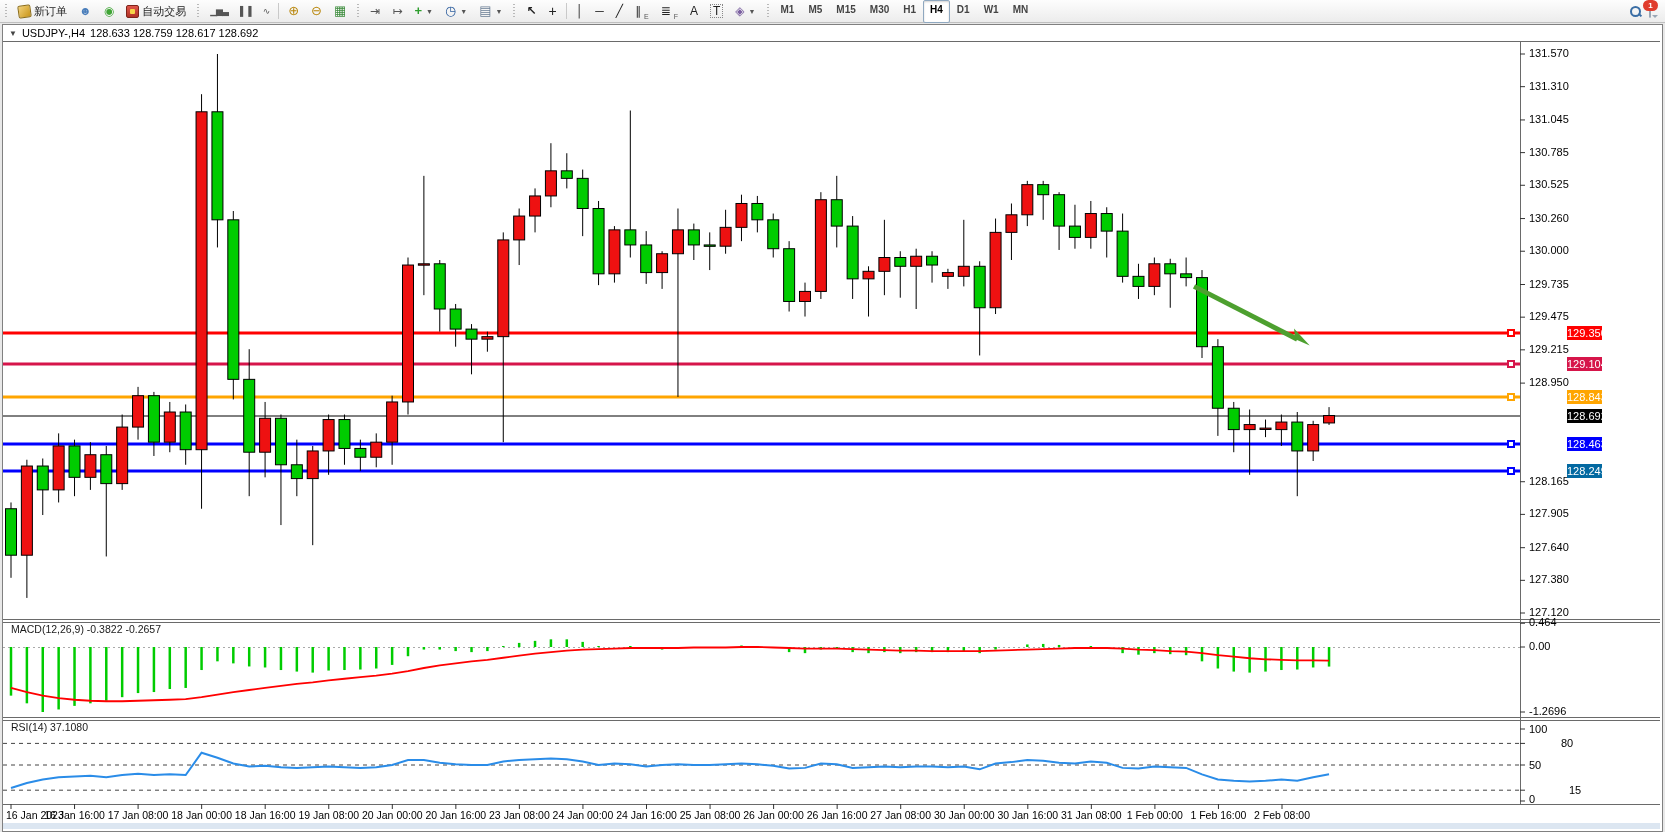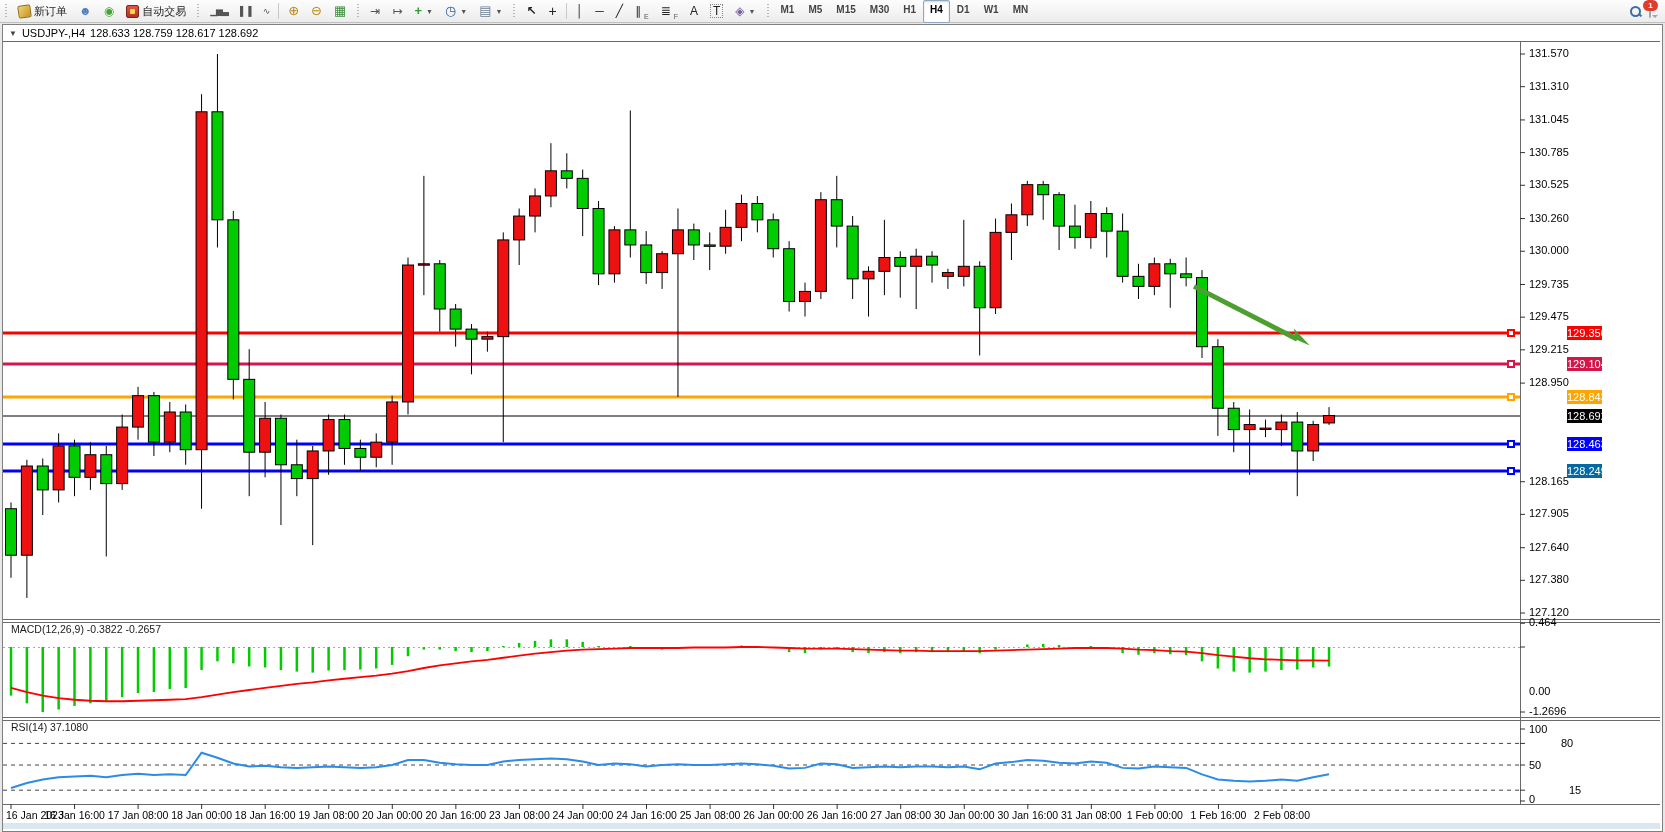--- a/index.html
+++ b/index.html
@@ -521,21 +521,21 @@
         <div class="abs-label axis-label" style="left: 1526px; top: 515.679px;">127.640</div>
         <div class="abs-label axis-label" style="left: 1526px; top: 548.339px;">127.380</div>
         <div class="abs-label axis-label" style="left: 1526px; top: 581px;">127.120</div>
         <div class="abs-label price-badge" style="left: 1520px; top: 301px; background: rgb(255, 0, 0);">129.350</div>
         <div class="abs-label price-badge" style="left: 1520px; top: 332px; background: rgb(214, 21, 74);">129.104</div>
         <div class="abs-label price-badge" style="left: 1520px; top: 365px; background: rgb(255, 165, 0);">128.843</div>
         <div class="abs-label price-badge" style="left: 1520px; top: 384px; background: rgb(0, 0, 0);">128.692</div>
         <div class="abs-label price-badge" style="left: 1520px; top: 412px; background: rgb(0, 0, 255);">128.463</div>
         <div class="abs-label price-badge" style="left: 1520px; top: 439px; background: #0369a1;">128.249</div>
         <div class="abs-label axis-label" style="left: 1526px; top: 591.243px;">0.464</div>
-        <div class="abs-label axis-label" style="left: 1526px; top: 615px; margin-top: 45px;">0.00</div>
+        <div class="abs-label axis-label" style="left: 1526px; top: 615px;">0.00</div>
         <div class="abs-label axis-label" style="left: 1526px; top: 680.004px;">-1.2696</div>
         <div class="abs-label axis-label" style="left: 1526px; top: 698px;">100</div>
         <div class="abs-label axis-label" style="left: 1526px; top: 712.4px; padding-left: 32px;">80</div>
         <div class="abs-label axis-label" style="left: 1526px; top: 734px;">50</div>
         <div class="abs-label axis-label" style="left: 1526px; top: 759.2px; margin-left: 40px;">15</div>
         <div class="abs-label axis-label" style="left: 1526px; top: 768px;">0</div>
         <div class="abs-label ind-label" style="left: 8px; top: 598px;">MACD(12,26,9) -0.3822 -0.2657</div>
         <div class="abs-label ind-label" style="left: 8px; top: 696px;">RSI(14) 37.1080</div>
         <div class="abs-label time-label" style="left: 3px; top: 784px; transform: none;">16 Jan 2023</div>
         <div class="abs-label time-label" style="left: 71.55px; top: 784px;">16 Jan 16:00</div>

